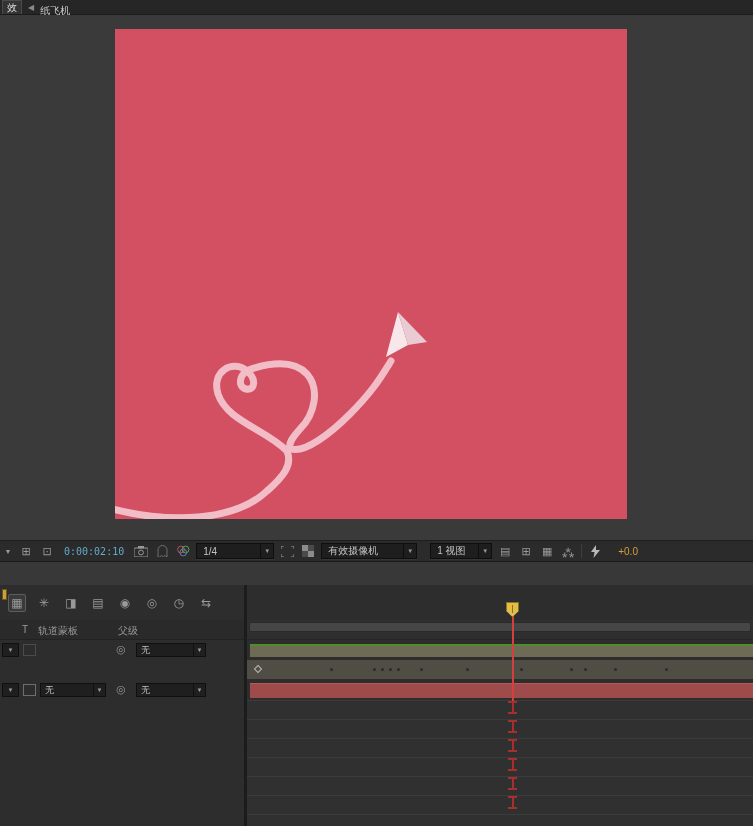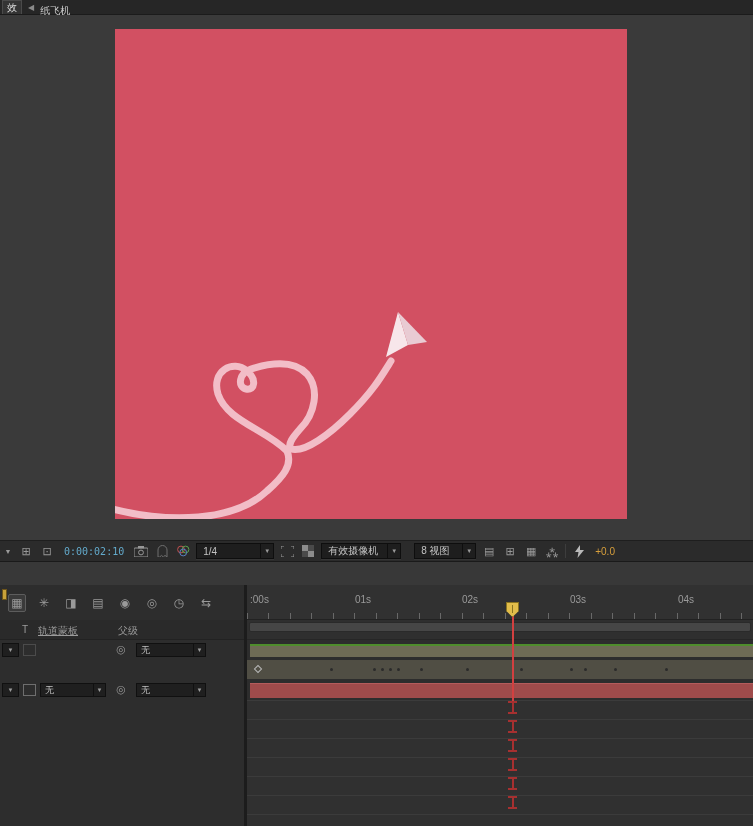--- a/index.html
+++ b/index.html
@@ -25,21 +25,21 @@
             display:flex;align-items:center;gap:5px;padding:0 3px;color:#9a9a9a;}
   .tb-icon{width:16px;height:15px;display:flex;align-items:center;justify-content:center;
            font-size:11px;color:#989898;flex:0 0 auto;}
   .tb-arrow{font-size:7px;color:#9a9a9a;width:10px;text-align:center;}
   .timecode{font-family:"DejaVu Sans Mono",monospace;color:#63aacb;font-size:10px;padding:0 4px;}
   .dd{height:16px;background:#1e1e1e;border:1px solid #0e0e0e;box-shadow:0 1px 0 rgba(255,255,255,.05);
       display:flex;align-items:stretch;color:#c2c2c2;flex:0 0 auto;}
   .dd .dd-label{display:flex;align-items:center;padding:0 6px;text-align:center;}
   .dd .dd-btn{width:13px;display:flex;align-items:center;justify-content:center;
               border-left:1px solid #0e0e0e;font-size:6px;color:#9a9a9a;}
-  .exposure{color:#d79f3c;font-size:10px;padding:0 3px;}
+  .exposure{color:#d79f3c;font-size:10px;padding:0 3px;margin-left:7px;}
   .vsep{width:1px;height:14px;background:#1d1d1d;border-right:1px solid #3d3d3d;flex:0 0 auto;}
 
   
   .timeline{position:absolute;left:0;top:585px;width:753px;height:241px;background:#2d2d2d;}
   .tl-divider{position:absolute;left:244px;top:0;width:3px;height:241px;background:#1c1c1c;}
 
   .tl-iconrow{position:absolute;left:0;top:0;width:244px;height:35px;background:#2d2d2d;
               display:flex;align-items:center;gap:9px;padding-left:8px;}
   .tl-icon{width:18px;height:18px;display:flex;align-items:center;justify-content:center;
            color:#9a9a9a;font-size:12px;}
@@ -153,27 +153,27 @@
     </span>
     <span class="tb-icon">
       <svg width="12" height="12" viewBox="0 0 12 12">
           <rect width="6" height="6" fill="#8c8c8c"></rect>
           <rect x="6" y="6" width="6" height="6" fill="#8c8c8c"></rect>
           <rect x="6" width="6" height="6" fill="#4a4a4a"></rect>
           <rect y="6" width="6" height="6" fill="#4a4a4a"></rect>
         </svg>
     </span>
 
-    <span class="dd" style="width:80px;">
+    <span class="dd" style="width:96px;">
       <span class="dd-label">有效摄像机</span>
       <span class="dd-btn" style="margin-left:auto;">▼</span>
     </span>
 
     <span class="dd" style="width:62px;margin-left:8px;">
-      <span class="dd-label">8 视图</span>
+      <span class="dd-label">1 视图</span>
       <span class="dd-btn" style="margin-left:auto;">▼</span>
     </span>
 
     <span class="tb-icon">▤</span>
     <span class="tb-icon">⊞</span>
     <span class="tb-icon">▦</span>
     <span class="tb-icon">⁂</span>
 
     <span class="vsep"></span>
 
@@ -192,33 +192,25 @@
       <span class="tl-icon boxed">▦</span>
       <span class="tl-icon">✳</span>
       <span class="tl-icon">◨</span>
       <span class="tl-icon">▤</span>
       <span class="tl-icon">◉</span>
       <span class="tl-icon">◎</span>
       <span class="tl-icon">◷</span>
       <span class="tl-icon">⇆</span>
     </div>
 
-    <div class="tl-ruler">
-      <div class="ticks"></div>
-    <span class="ruler-label" style="left: 3px;">:00s</span>
-        <span class="ruler-label" style="left: 108px;">01s</span>
-        <span class="ruler-label" style="left: 215px;">02s</span>
-        <span class="ruler-label" style="left: 323px;">03s</span>
-        <span class="ruler-label" style="left: 431px;">04s</span>
-      </div>
     <div class="marker-chip" style="left:2px;top:4px;position:absolute;"></div>
 
     <div class="tl-colhead">
       <span style="left:22px;">T</span>
-      <span style="left:38px;text-decoration:underline;">轨道蒙板</span>
+      <span style="left:38px;">轨道蒙板</span>
       <span style="left:118px;">父级</span>
     </div>
     <div class="workarea-row">
       <div class="workarea-bar"></div>
     </div>
 
     <div class="lrow" style="top:55px;">
       <span class="mini-dd" style="left:2px;top:3px;width:17px;">
         <span class="arr" style="border-left:none;width:100%;">▼</span>
       </span>

